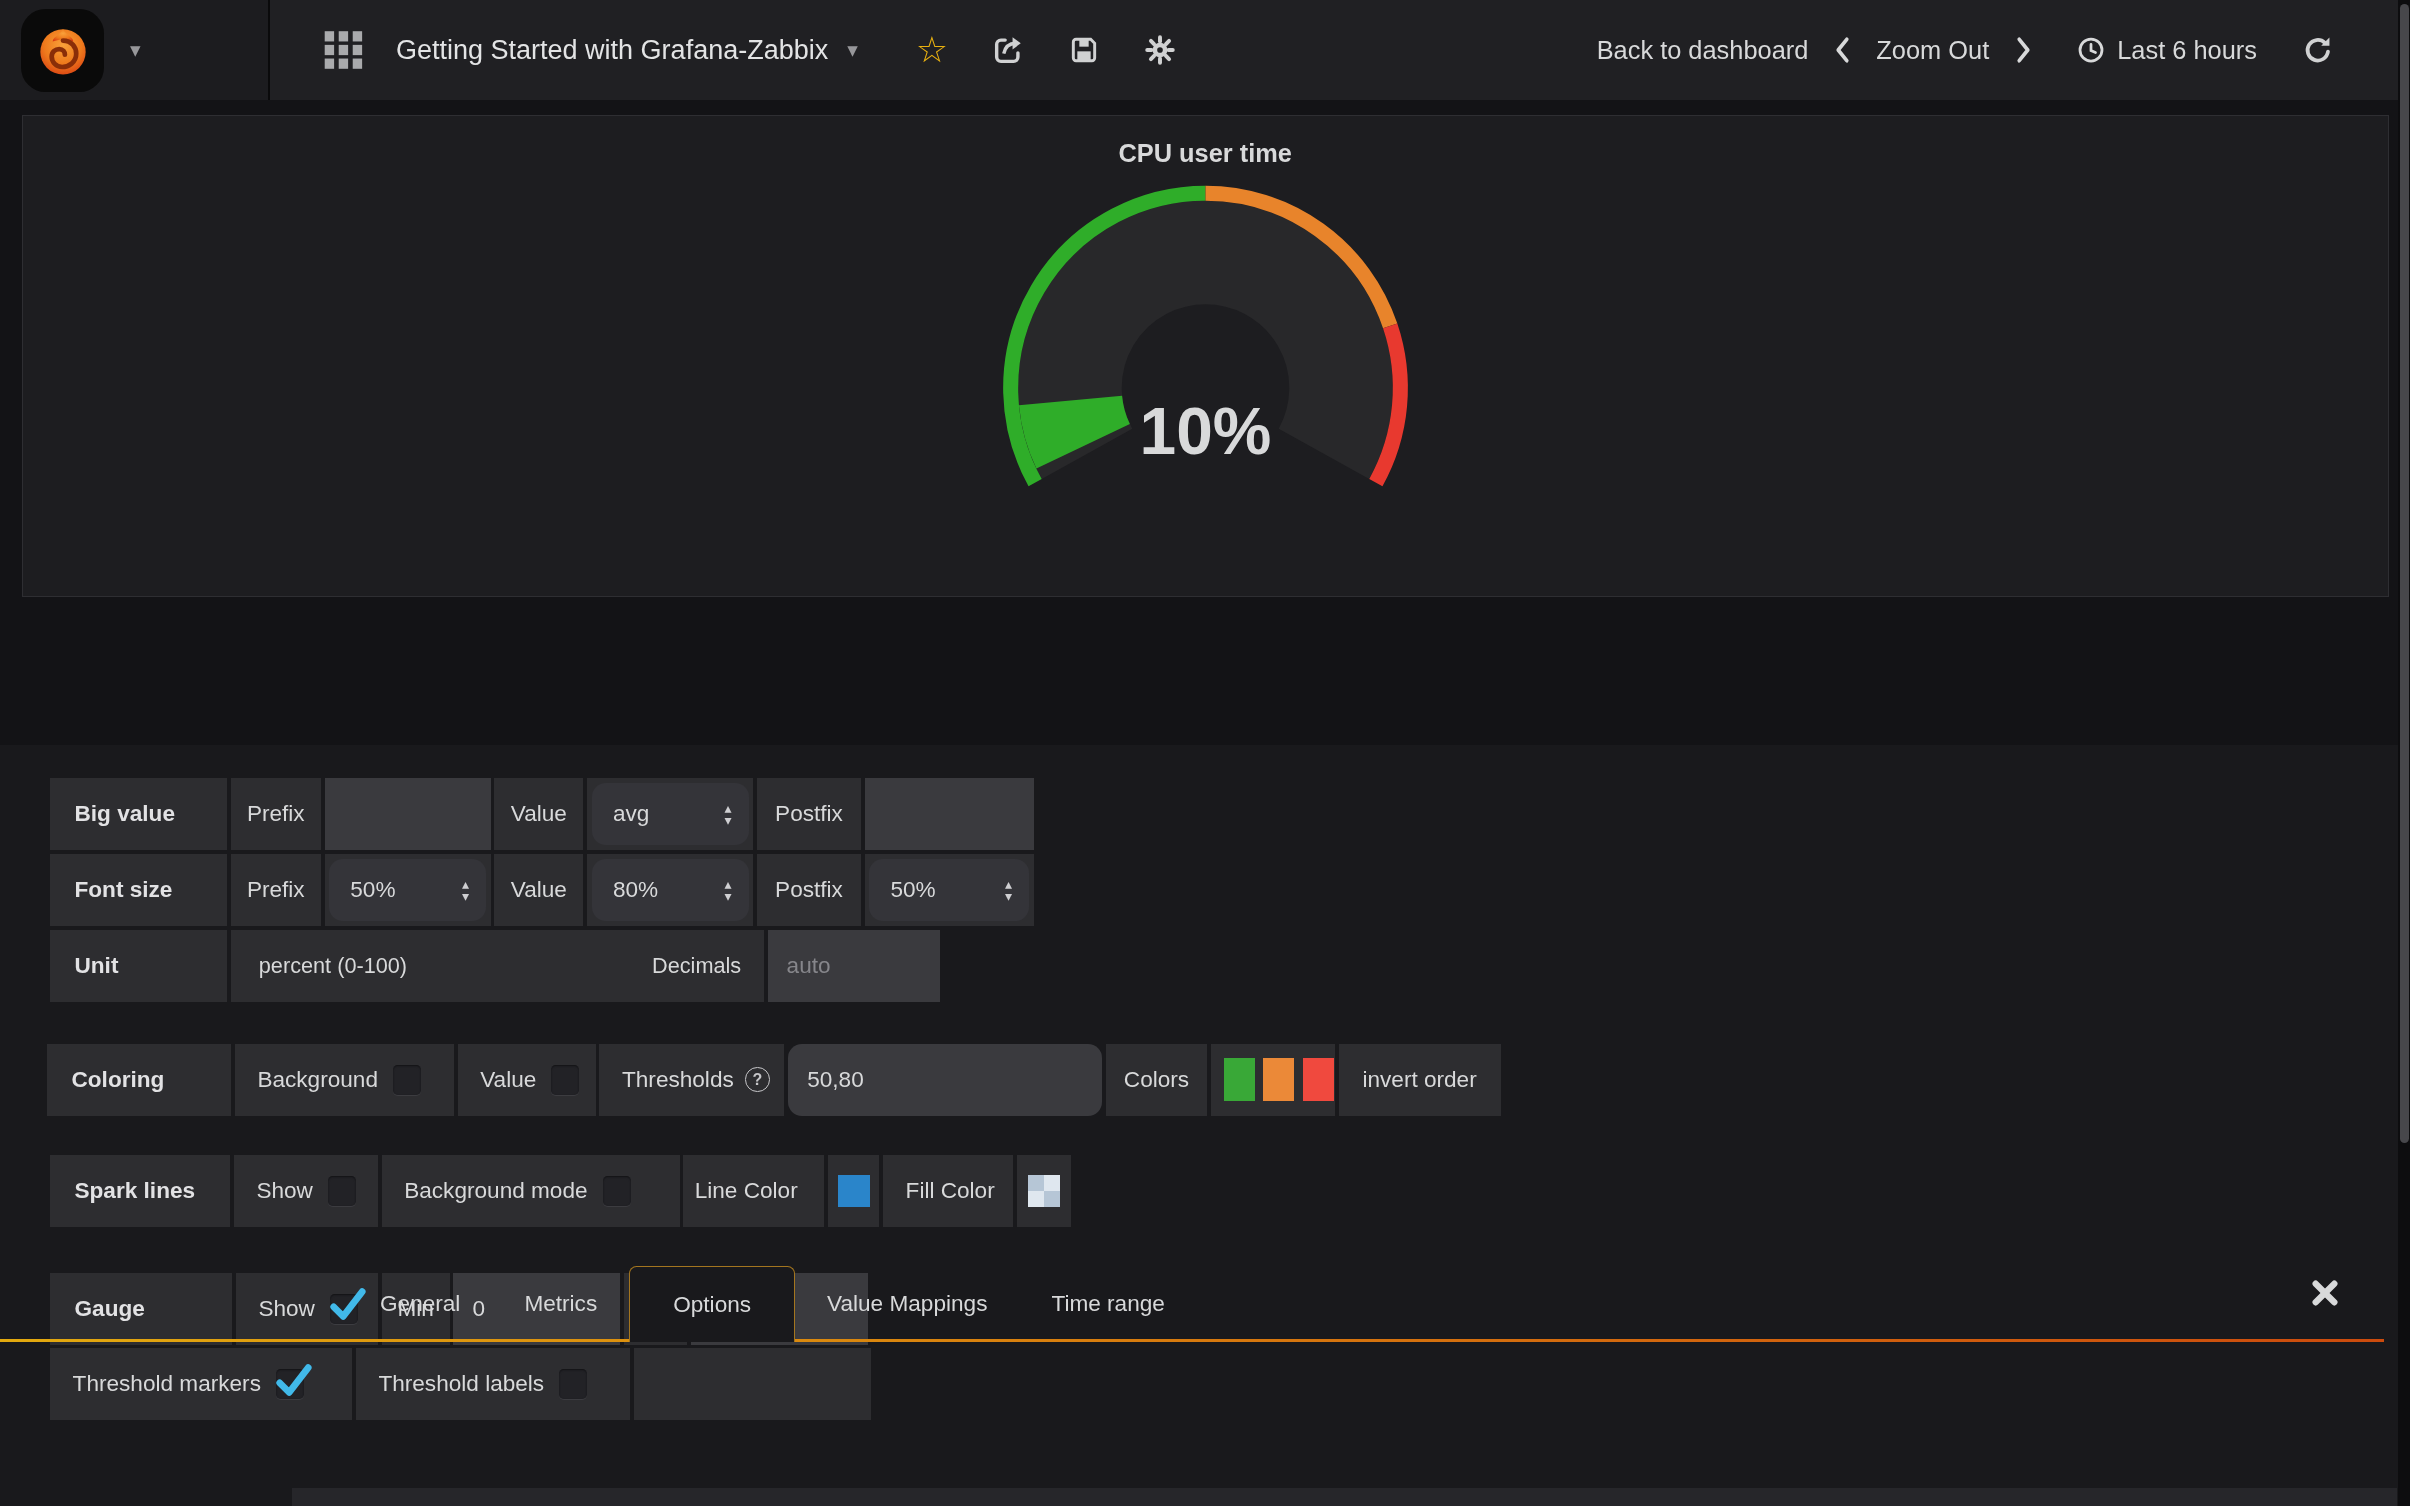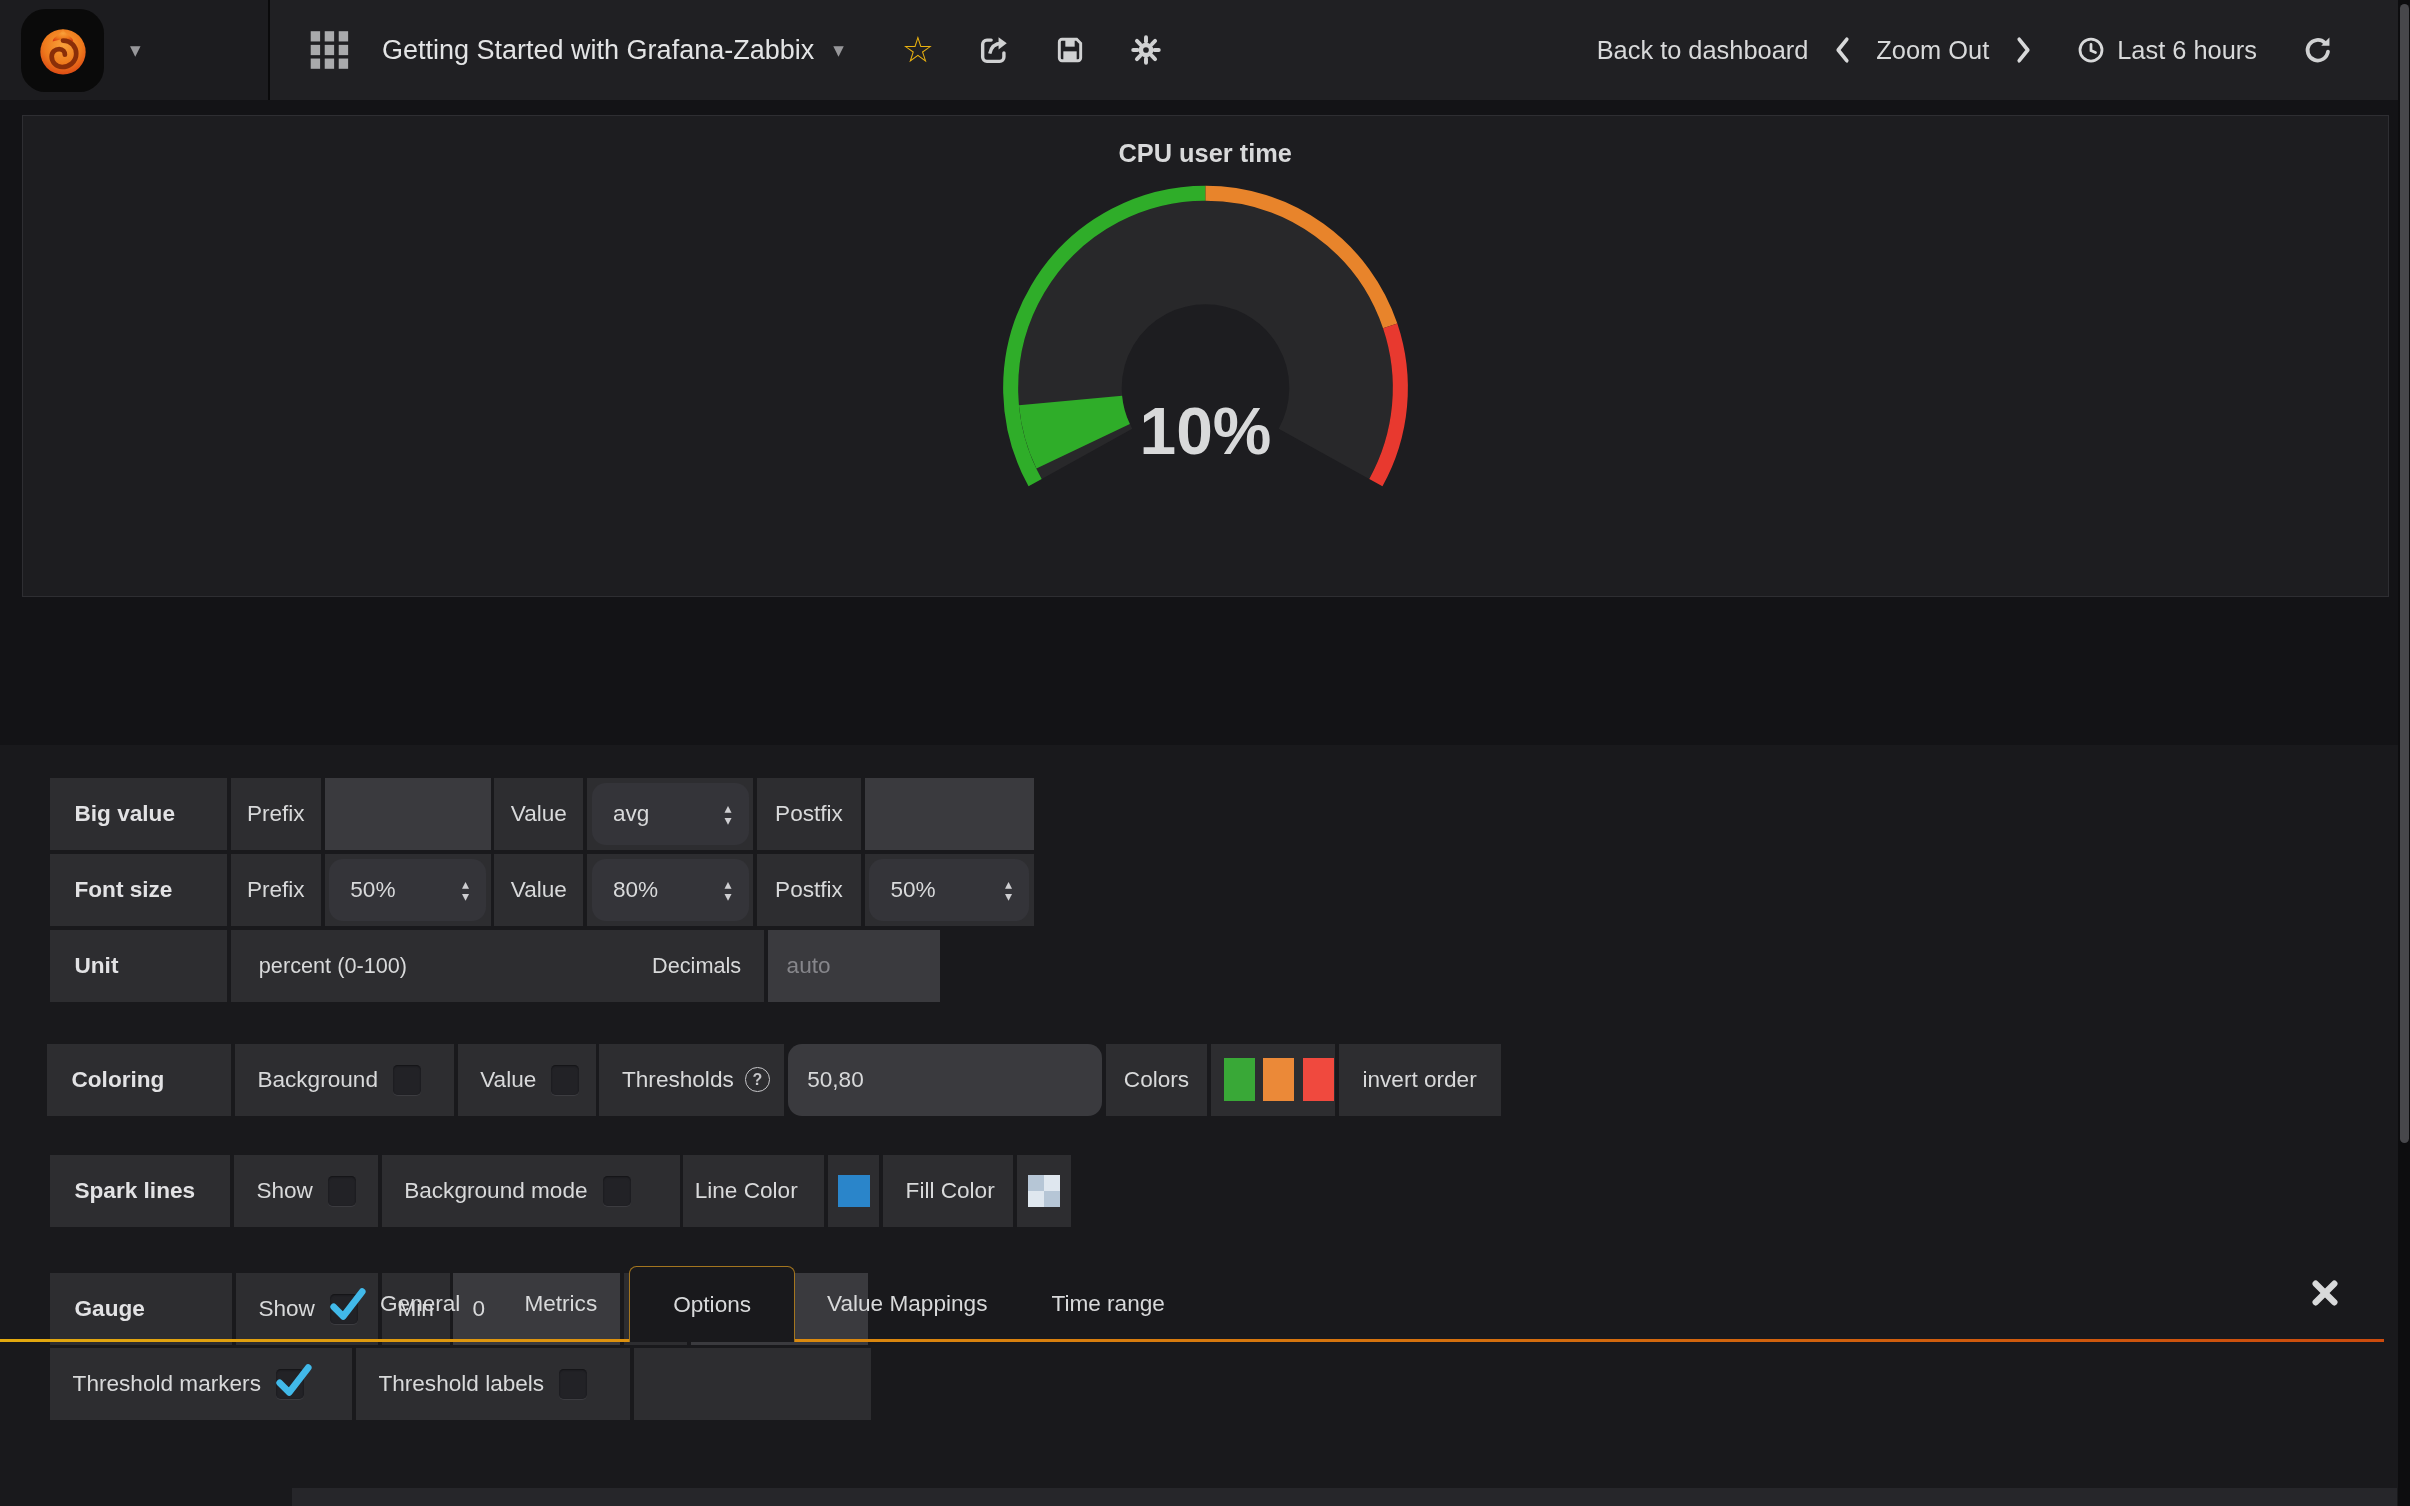--- a/index.html
+++ b/index.html
@@ -4,21 +4,21 @@
 <style>
   * { margin:0; padding:0; box-sizing:border-box; }
   html,body { width:2411px; height:1507px; overflow:hidden; }
   body { background:#131316; font-family:"Liberation Sans", sans-serif; color:#d8d9da; position:relative; }
 
   
   .navbar { position:absolute; left:0; top:0; width:2411px; height:100px; background:#202023; display:flex; align-items:center; }
   .nav-logo-block { width:270px; height:100px; display:flex; align-items:center; padding-left:21px; border-right:2.8px solid #0a0a0b; background:#1c1c1f; flex:none; }
   .logo-tile { width:83px; height:83px; border-radius:24.5px; background:#0a0a0a; display:flex; align-items:center; justify-content:center; cursor:pointer; }
   .caret { font-family:"DejaVu Sans", sans-serif; color:#97979a; font-size:21px; margin-left:26px; }
-  .nav-title-block { display:flex; align-items:center; padding-left:39px; cursor:pointer; }
+  .nav-title-block { display:flex; align-items:center; padding-left:53px; cursor:pointer; }
   .nav-title { font-size:27px; color:#e3e4e5; margin-left:32px; }
   .nav-title-block .caret { margin-left:19px; }
   .nav-icons { display:flex; align-items:center; margin-left:58px; gap:43px; }
   .nav-icon-btn { background:none; border:none; cursor:pointer; display:flex; align-items:center; }
   .star-ico { font-family:"DejaVu Sans", sans-serif; font-size:36px; color:#e9b110; line-height:1; }
   .nav-right { margin-left:auto; display:flex; align-items:center; padding-right:77px; }
   .nav-right-label { font-size:25.4px; color:#d8d9da; cursor:pointer; }
   .nav-chev { background:none; border:none; cursor:pointer; margin:0 24.5px; display:flex; }
   .timepicker { display:flex; align-items:center; gap:11px; margin-left:19px; cursor:pointer; }
   .refresh-btn { margin-left:45px; }

